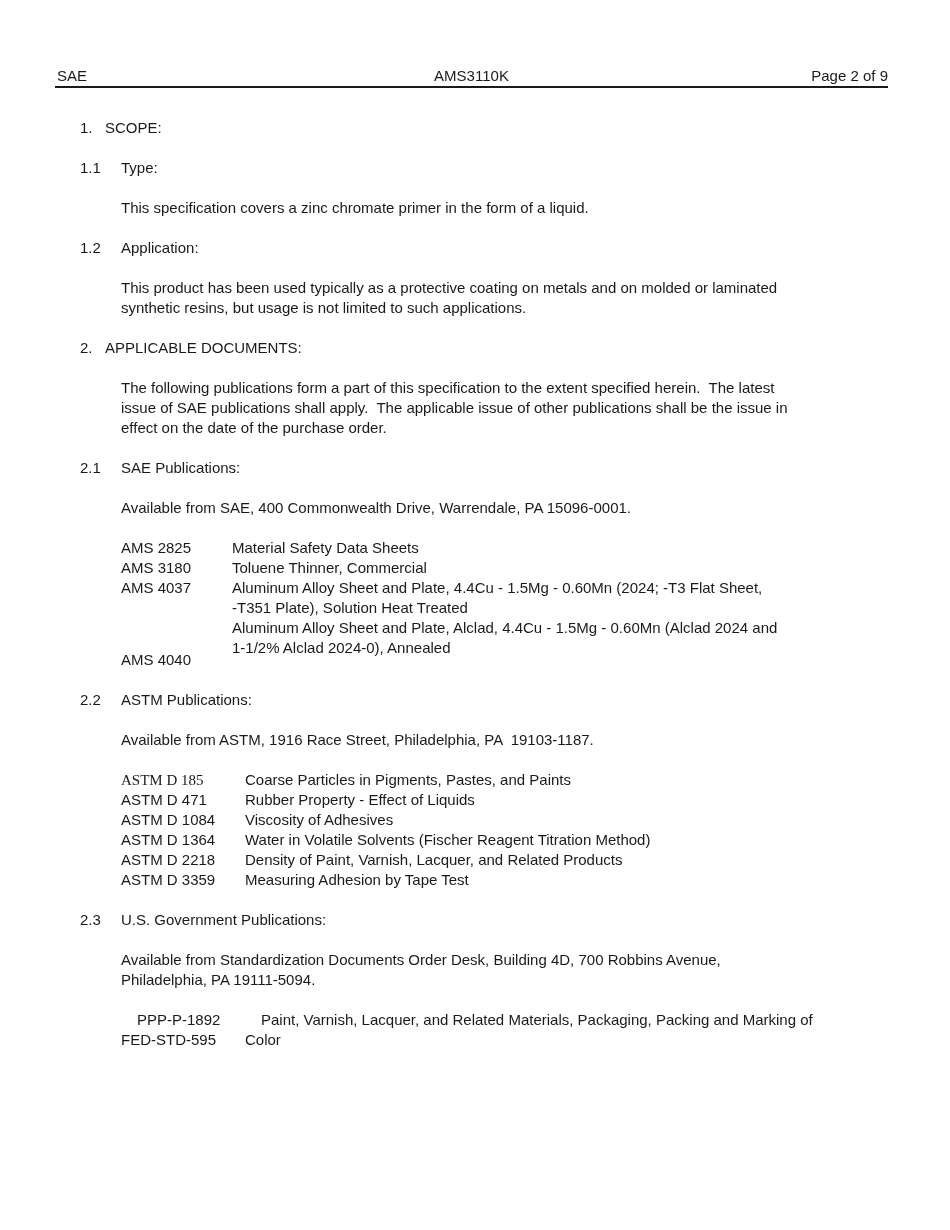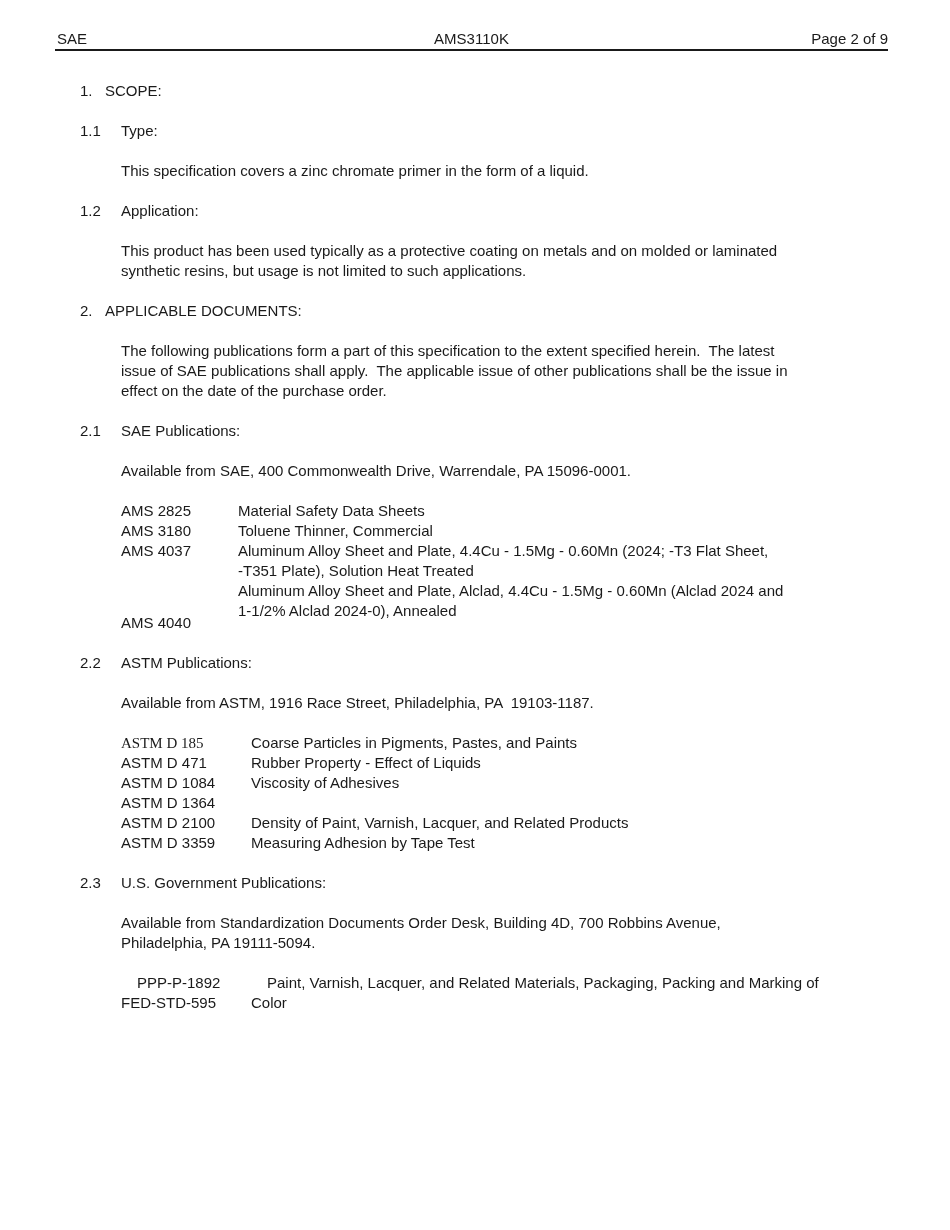--- a/index.html
+++ b/index.html
@@ -12,21 +12,21 @@
     color: #1a1a1a;
     font-family: "Liberation Sans", "DejaVu Sans", sans-serif;
     font-size: 15px;
     line-height: 20px;
     overflow: hidden;
     box-sizing: border-box;
   }
   .hdr {
     position: relative;
     margin: 0 62px 0 55px;
-    padding-top: 29px;
+    padding-top: 66px;
     border-bottom: 2px solid #1a1a1a;
     height: 20px;
     box-sizing: content-box;
   }
   .hdr-left { position: absolute; left: 2px; bottom: 0; }
   .hdr-center { position: absolute; left: 50%; transform: translateX(-50%); bottom: 0; }
   .hdr-right { position: absolute; right: 0; bottom: 0; }
   .body { margin: 30px 60px 0 80px; }
   .block { margin-bottom: 20px; }
   .heading { display: flex; }
@@ -34,21 +34,21 @@
   .heading.lvl1 .num { width: 25px; }
   .heading.lvl2 .num { width: 41px; }
   .para {
     margin-left: 41px;
     white-space: pre-wrap;
     max-width: 775px;
   }
   .doclist { margin-left: 41px; }
   .doc-row { display: flex; align-items: flex-start; }
   .doc-code { flex: 0 0 auto; }
-  .doc-desc { white-space: pre-wrap; max-width: 650px; margin-left: 6px; }
+  .doc-desc { white-space: pre-wrap; max-width: 650px; }
 </style>
 </head>
 <body>
 
 <div class="page">
   <header class="hdr">
     <span class="hdr-left">SAE</span>
     <span class="hdr-center">AMS3110K</span>
     <span class="hdr-right">Page 2 of 9</span>
   </header>
@@ -113,23 +113,24 @@
         <div class="doc-row">
           <span class="doc-code" style="width: 124px;">ASTM D 471</span>
           <span class="doc-desc">Rubber Property - Effect of Liquids</span>
         </div>
         <div class="doc-row">
           <span class="doc-code" style="width: 124px;">ASTM D 1084</span>
           <span class="doc-desc">Viscosity of Adhesives</span>
         </div>
         <div class="doc-row">
           <span class="doc-code" style="width: 124px;">ASTM D 1364</span>
+          <span class="doc-desc">Water in Volatile Solvents (Fischer Reagent Titration Method)</span>
         </div>
         <div class="doc-row">
-          <span class="doc-code" style="width: 124px;">ASTM D 2100</span>
+          <span class="doc-code" style="width: 124px;">ASTM D 2218</span>
           <span class="doc-desc">Density of Paint, Varnish, Lacquer, and Related Products</span>
         </div>
         <div class="doc-row">
           <span class="doc-code" style="width: 124px;">ASTM D 3359</span>
           <span class="doc-desc">Measuring Adhesion by Tape Test</span>
         </div>
       </div>
       <div class="block heading lvl2">
         <span class="num">2.3</span>
         <span class="label">U.S. Government Publications:</span>

